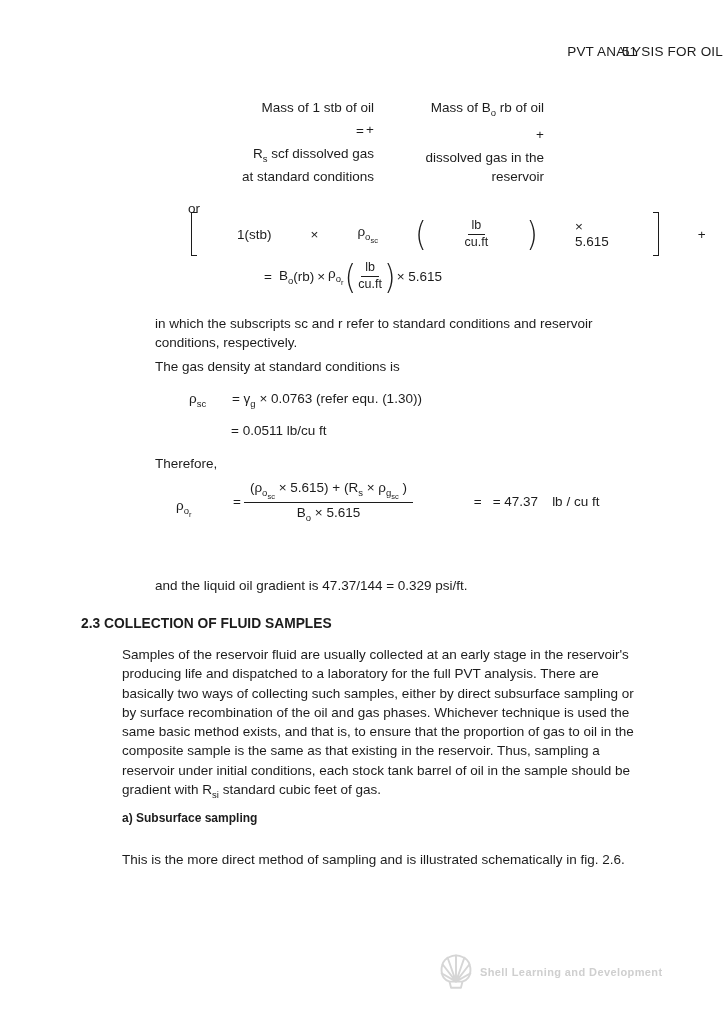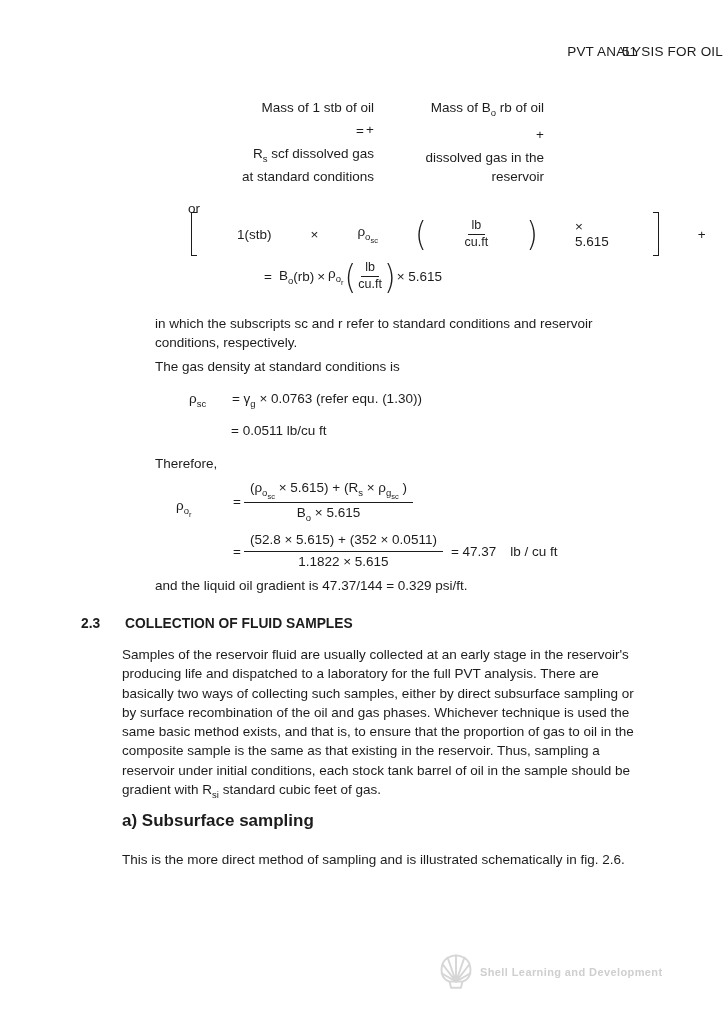--- a/index.html
+++ b/index.html
@@ -125,48 +125,44 @@
     <div class="abs nw" style="left:0;top:18px;"><span>ρ</span><span class="s1"><span>o</span><span class="s2">r</span></span></div>
     <div class="eqflex" style="margin-left:54px;">
       <span class="op">=</span>
       <span class="bigfrac">
         <span class="bn"><span>(ρ</span><span class="s1"><span>o</span><span class="s2">sc</span></span><span> × 5.615) + (R</span><span class="s1">s</span><span> × ρ</span><span class="s1"><span>g</span><span class="s2">sc</span></span><span> )</span></span>
         <span class="bd"><span>B</span><span class="s1">o</span><span> × 5.615</span></span>
       </span>
     </div>
     <div class="eqflex" style="margin-left:54px;margin-top:8px;">
       <span class="op">=</span>
-      <span class="bigfrac">
-        <span class="bn">(52.8 × 5.615) + (352 × 0.0511)</span>
-        <span class="bd">1.1822 × 5.615</span>
-      </span>
       <span style="margin-left:8px;">= 47.37</span>
       <span style="margin-left:14px;">lb / cu ft</span>
     </div>
   </div>
 
   <div class="abs nw" style="left:155px;top:578px;">and the liquid oil gradient is 47.37/144 = 0.329 psi/ft.</div>
 
   <div class="abs b nw" style="left:81px;top:616px;font-size:13.8px;">
     <span>2.3</span>
-    <span style="margin-left:21px;">COLLECTION OF FLUID SAMPLES</span>
+    <span style="">COLLECTION OF FLUID SAMPLES</span>
   </div>
 
   <div class="abs" style="left:122px;top:645px;">
     <div class="ln">Samples of the reservoir fluid are usually collected at an early stage in the reservoir's</div>
     <div class="ln">producing life and dispatched to a laboratory for the full PVT analysis. There are</div>
     <div class="ln">basically two ways of collecting such samples, either by direct subsurface sampling or</div>
     <div class="ln">by surface recombination of the oil and gas phases. Whichever technique is used the</div>
     <div class="ln">same basic method exists, and that is, to ensure that the proportion of gas to oil in the</div>
     <div class="ln">composite sample is the same as that existing in the reservoir. Thus, sampling a</div>
     <div class="ln">reservoir under initial conditions, each stock tank barrel of oil in the sample should be</div>
     <div class="ln"><span>gradient with R</span><span class="s1">si</span><span> standard cubic feet of gas.</span></div>
   </div>
 
-  <div class="abs b nw" style="left:122px;top:811px;font-size:17px;">a) Subsurface sampling</div>
+  <div class="abs b nw" style="left:122px;top:811px;font-size:12px;">a) Subsurface sampling</div>
 
   <div class="abs nw" style="left:122px;top:852px;">This is the more direct method of sampling and is illustrated schematically in fig. 2.6.</div>
 
   <div class="abs" style="left:437px;top:951px;width:38px;height:40px;">
     <svg width="38" height="40" viewBox="0 0 100 104">
       <g stroke="#d6d6d6" stroke-width="5" fill="none" stroke-linejoin="round" stroke-linecap="round">
         <path d="M37 96 L33 80 Q13 74 12 52 Q11 15 50 11 Q89 15 88 52 Q87 74 67 80 L63 96 Z"></path>
         <path d="M33 80 L67 80"></path>
         <path d="M50 80 L50 11 M50 80 L28 17 M50 80 L72 17 M50 80 L15 35 M50 80 L85 35 M50 80 L12 58 M50 80 L88 58"></path>
       </g>

